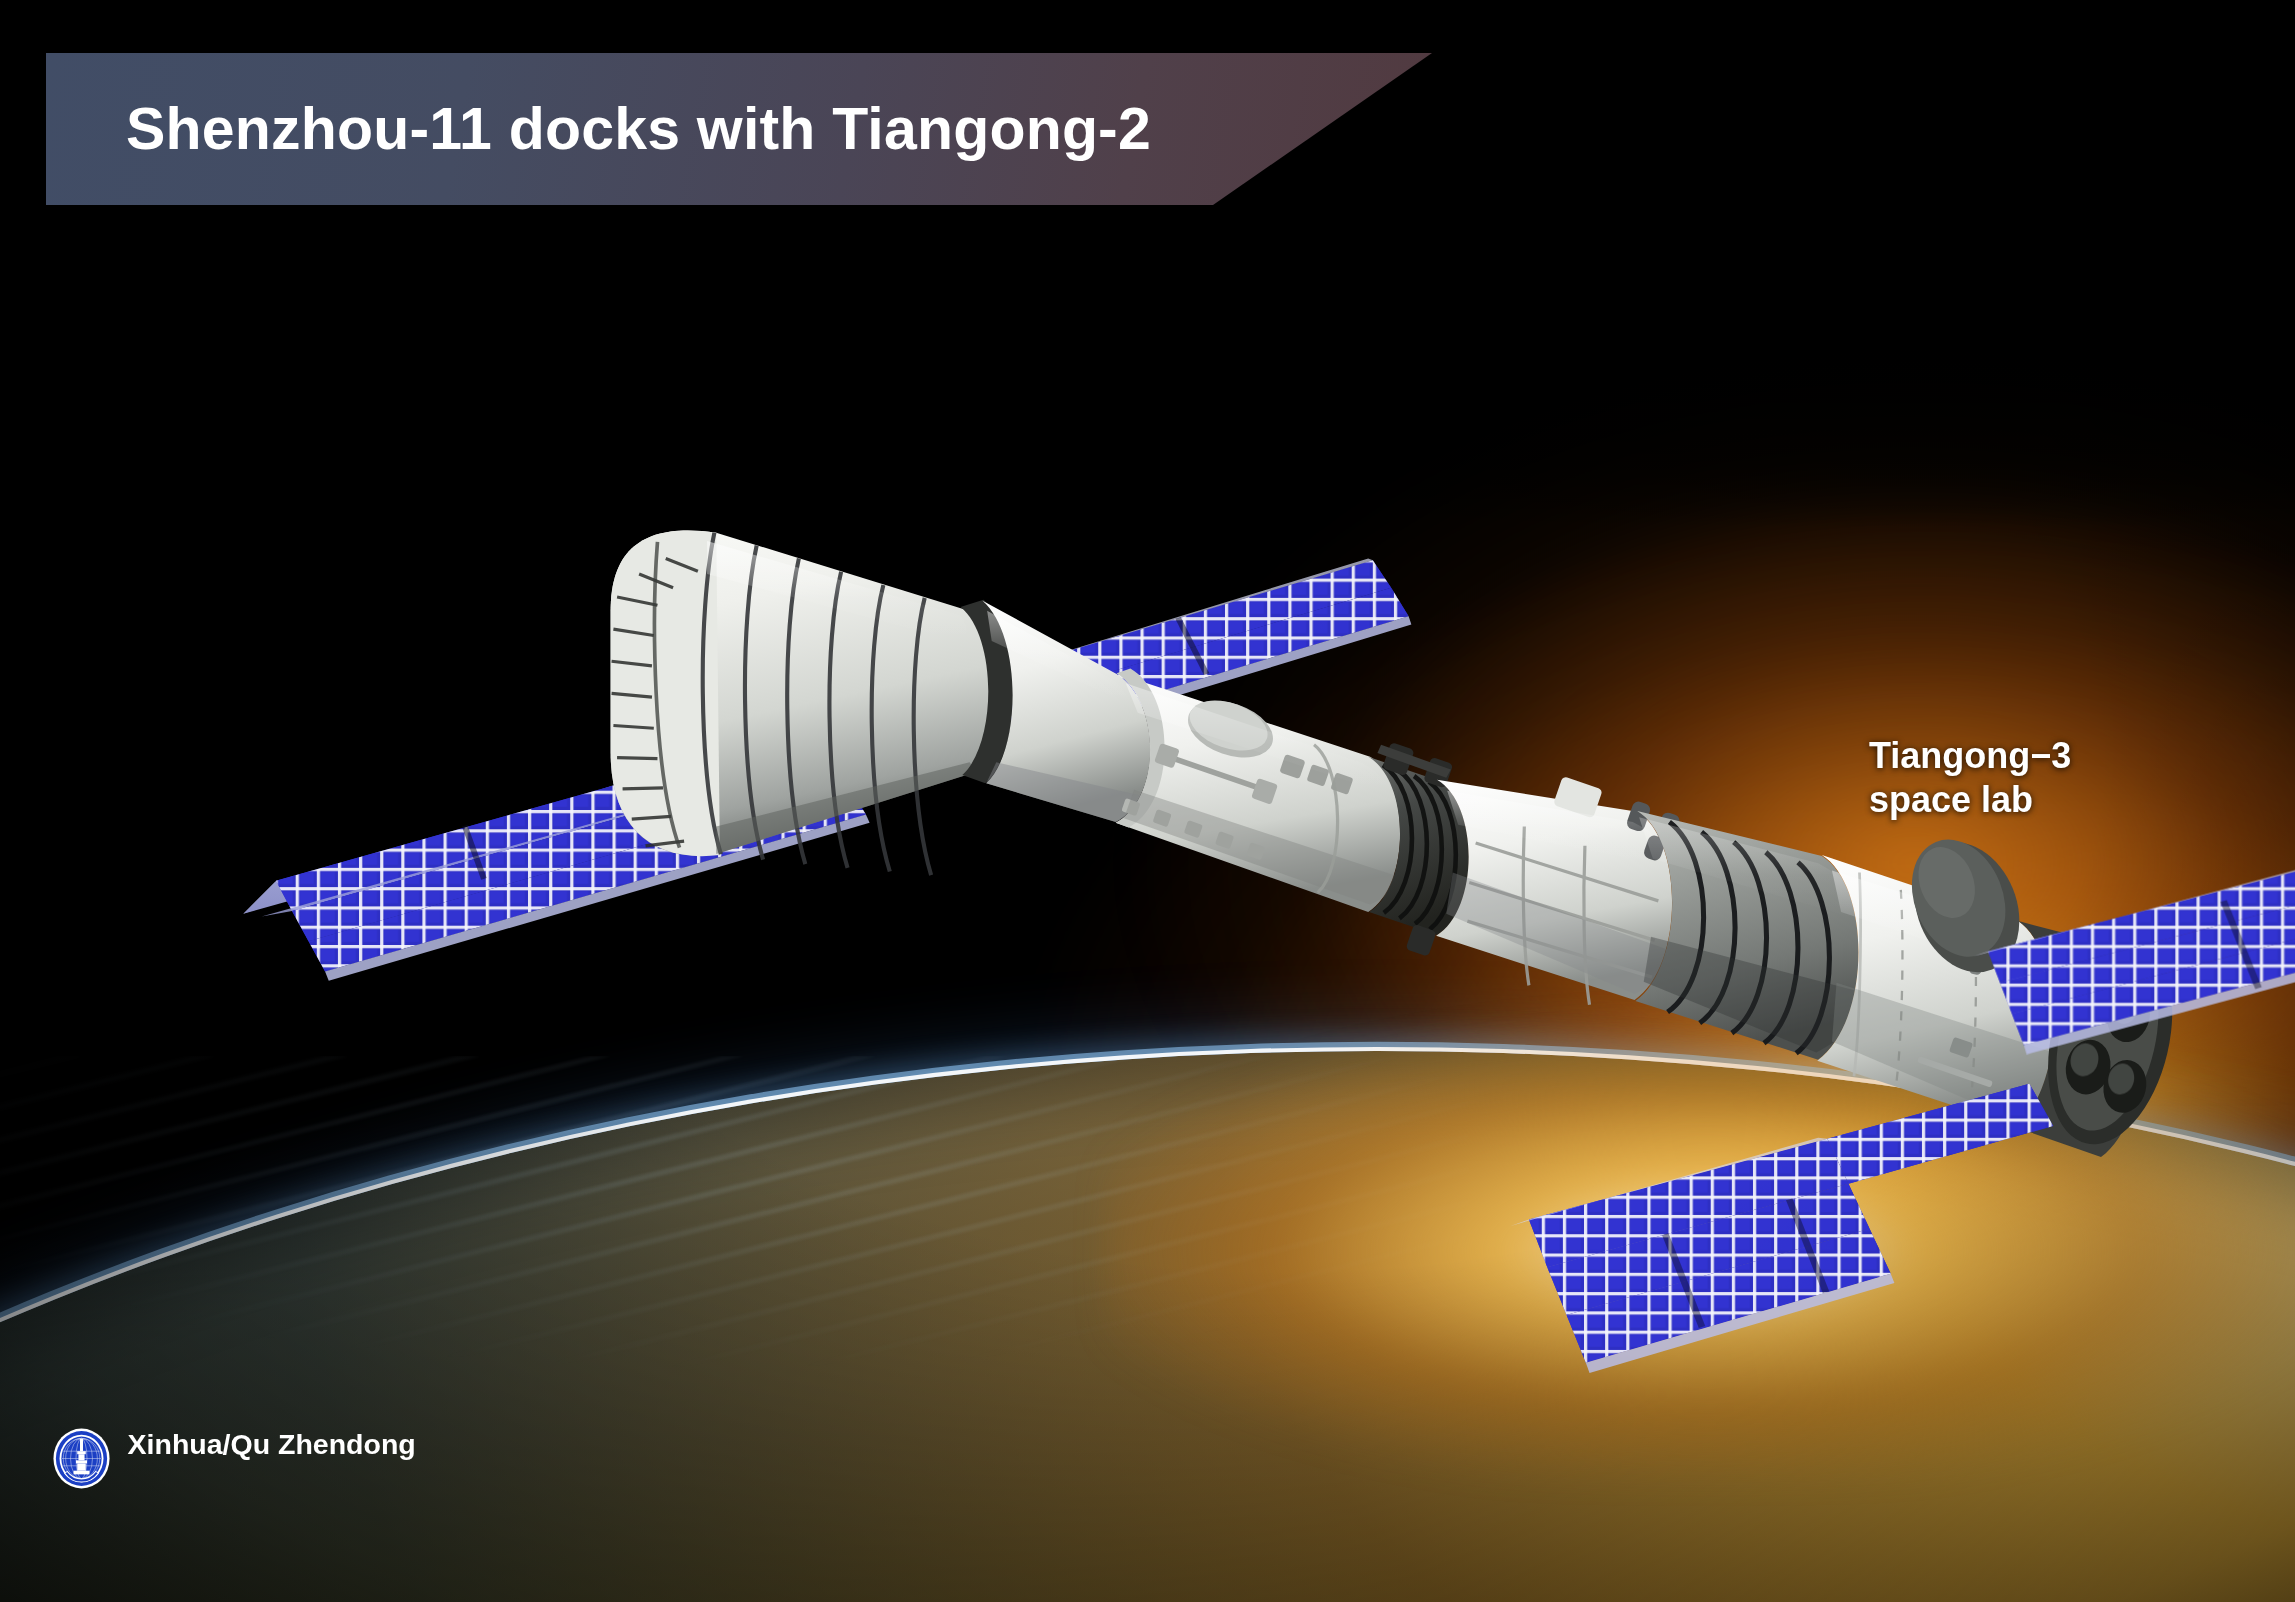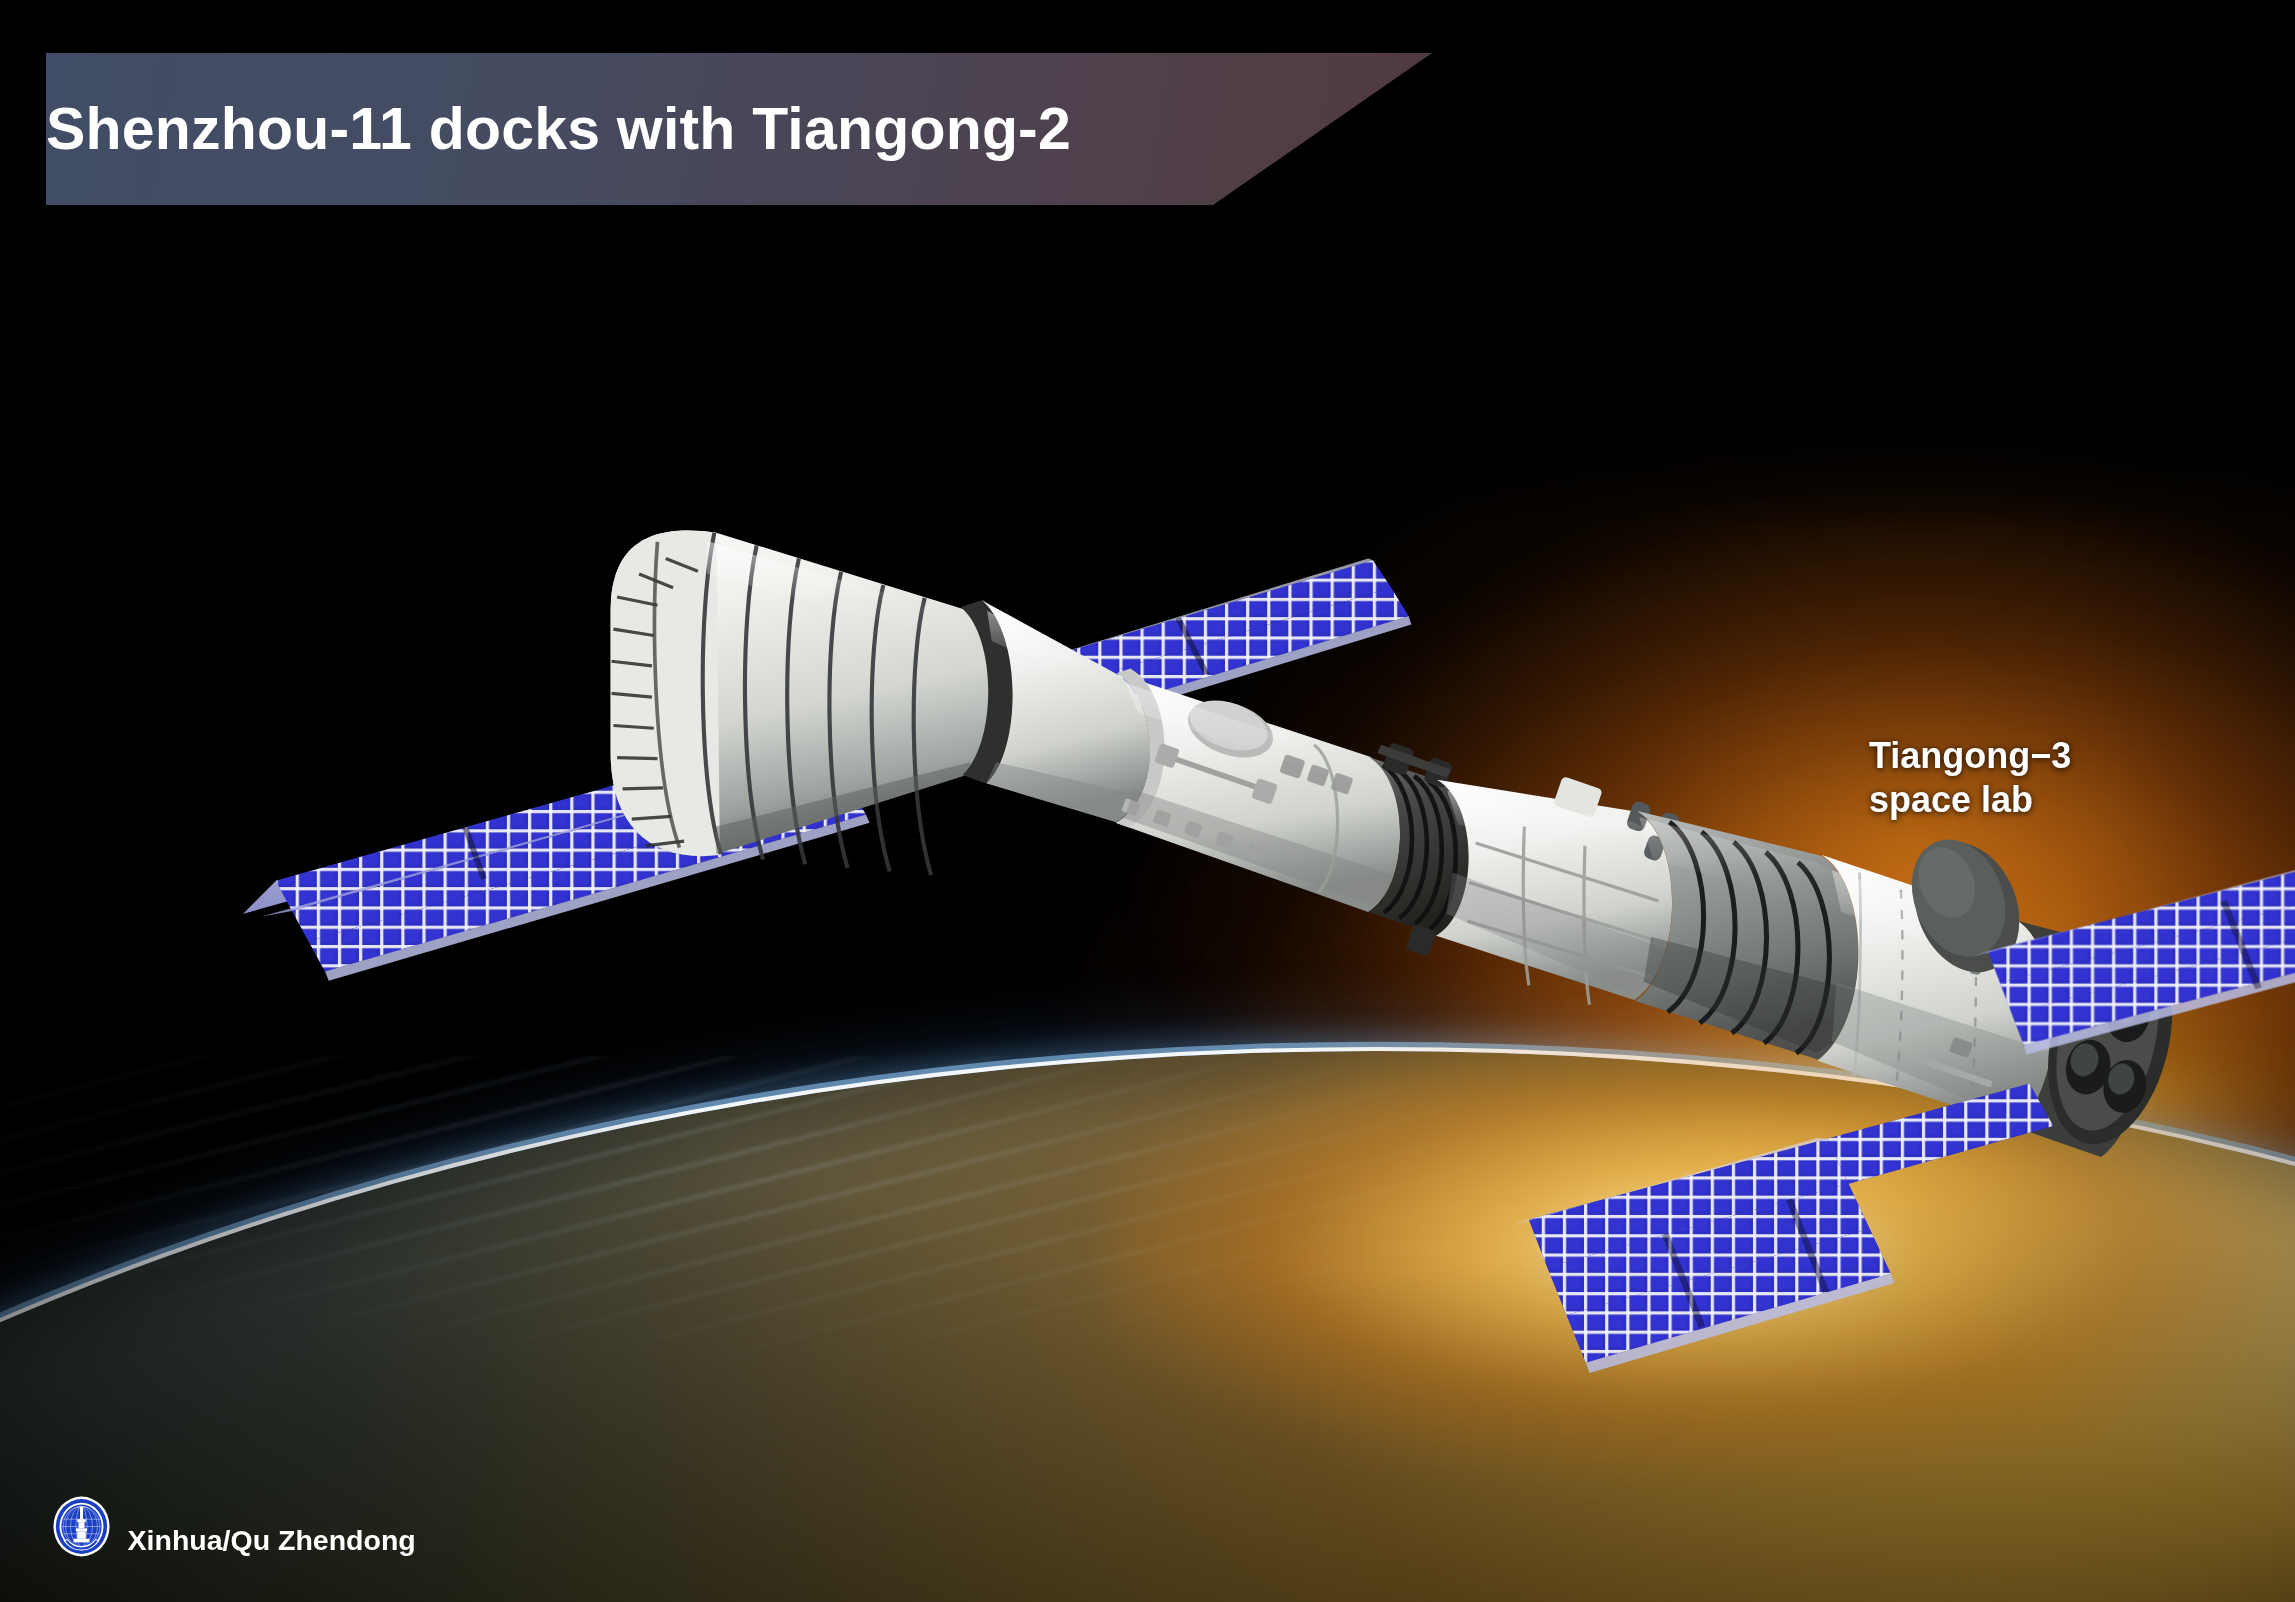--- a/index.html
+++ b/index.html
@@ -109,21 +109,21 @@
     position:absolute;left:46px;top:53px;
     width:1386px;height:152px;
     background:linear-gradient(100deg,#414d66 0%, #444c62 30%, #4a4556 58%, #50404a 78%, #513a40 100%);
     -webkit-clip-path:polygon(0 0, 100% 0, 84.2% 100%, 0 100%);
             clip-path:polygon(0 0, 100% 0, 84.2% 100%, 0 100%);
     display:flex;align-items:center;
   }
   .banner-title{
     color:#fff;font-weight:bold;
     font-size:59px;letter-spacing:0.2px;
-    white-space:nowrap;
+    margin-left:80px;white-space:nowrap;
     text-shadow:0 0 0.5px rgba(0,0,0,0.2);
   }
   .headline{
     position:absolute;left:1483px;top:69px;
     color:#fff;font-weight:bold;font-size:61px;white-space:nowrap;
   }
 
   
   .callout{
     position:absolute;color:#fff;font-weight:bold;
@@ -134,22 +134,22 @@
   #label-tiangong{left:1869px;top:734px;}
 
   
   .stack{
     position:absolute;left:0;top:0;width:2584px;height:1603px;
     pointer-events:none;
   }
 
   
   .credit{
-    position:absolute;left:51px;top:1496px;
-    display:flex;align-items:flex-end;gap:15.6px;
+    position:absolute;left:51px;top:1428px;
+    display:flex;align-items:flex-start;gap:15.6px;
   }
   .credit-text{color:#fff;font-weight:bold;font-size:28.5px;white-space:nowrap;}
   .xinhua-logo{width:61px;height:61px;flex:none;}
 </style>
 </head>
 <body>
 
 <div id="stage">
 
   <div class="bg-space"></div>

